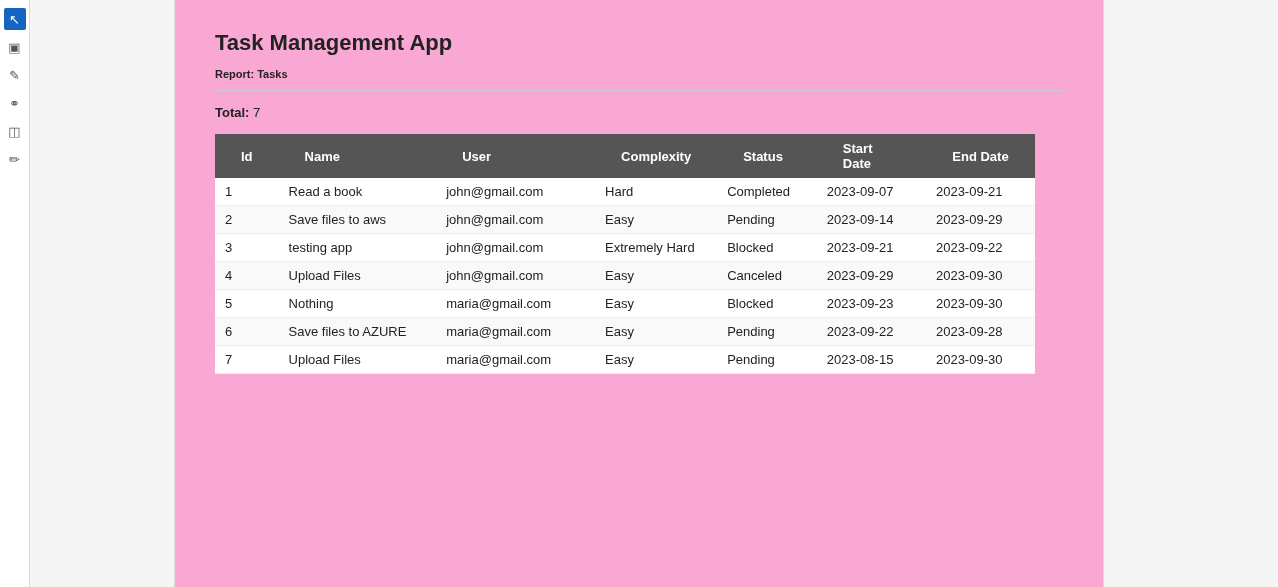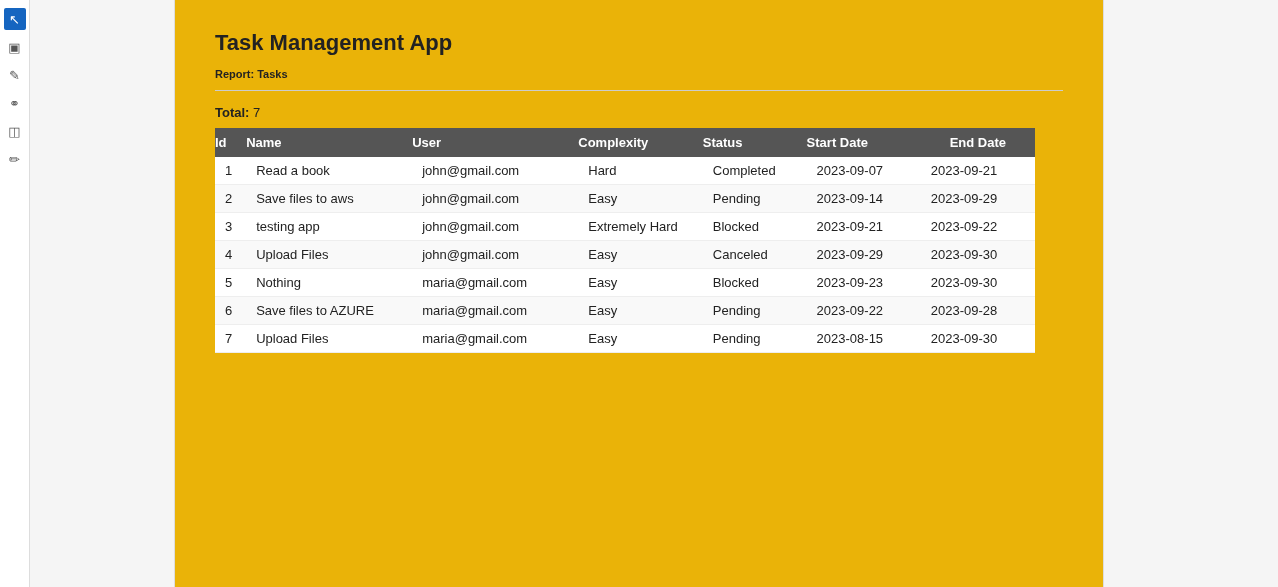--- a/index.html
+++ b/index.html
@@ -49,21 +49,21 @@
 
     .left-panel {
       width: 145px;
       background: #f5f5f5;
       border-right: 1px solid #ddd;
       flex-shrink: 0;
     }
 
     .main-content {
       flex: 1;
-      background: #eab308;
+      background: #f9a8d4;
       padding: 30px 40px;
       overflow-y: auto;
     }
 
     .right-panel {
       width: 175px;
       background: #f5f5f5;
       border-left: 1px solid #ddd;
       flex-shrink: 0;
     }
@@ -84,39 +84,39 @@
 
     .divider {
       border: none;
       border-top: 1px solid #ccc;
       margin-bottom: 14px;
     }
 
     .total-line {
       font-size: 13px;
       color: #222;
-      margin-bottom: 8px;
+      margin-bottom: 14px;
     }
 
     .total-line strong {
       font-weight: bold;
     }
 
     table {
       border-collapse: collapse;
       width: 820px;
     }
 
     thead tr {
       background: #555555;
       color: #ffffff;
     }
 
     thead th {
-      padding: 7px 0;
+      padding: 7px 26px;
       text-align: left;
       font-size: 13px;
       font-weight: bold;
     }
 
     tbody tr {
       background: #ffffff;
     }
 
     tbody tr:nth-child(even) {

